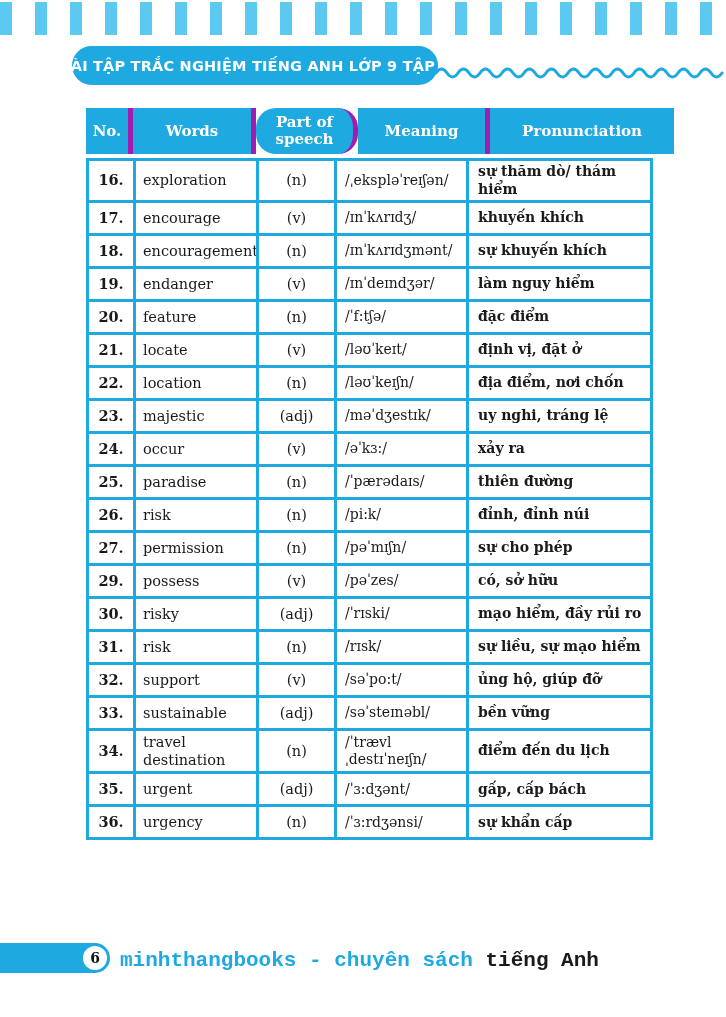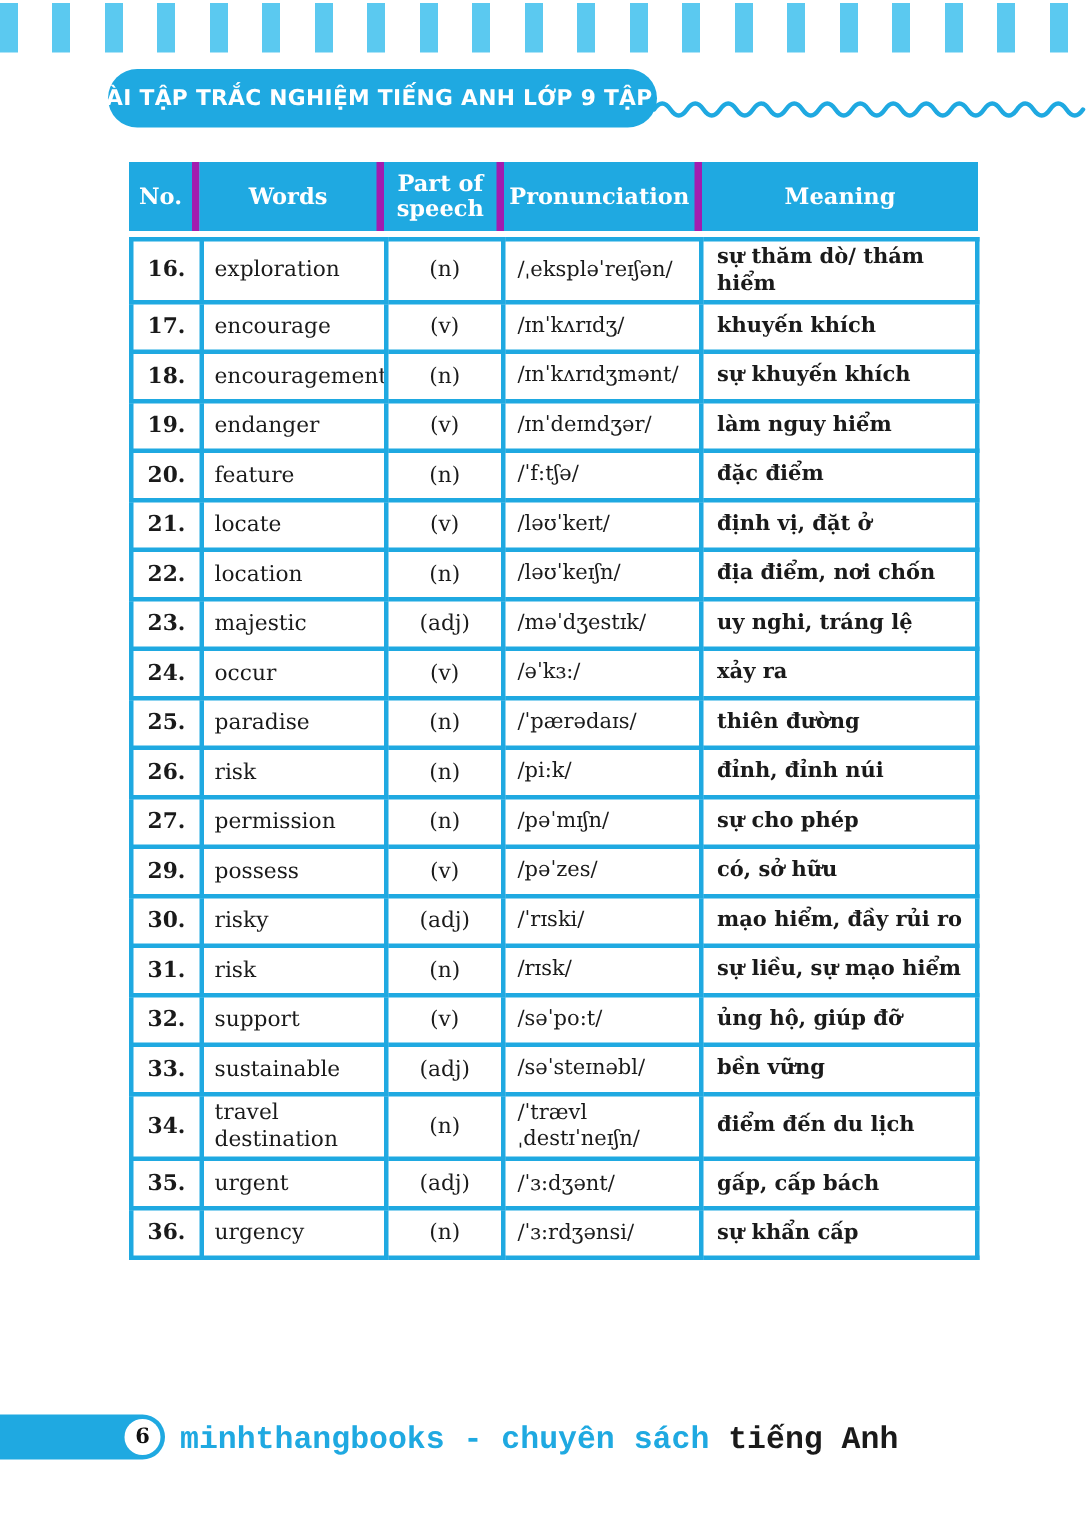--- a/index.html
+++ b/index.html
@@ -31,21 +31,21 @@
   
   .thead { position:absolute; left:86px; top:108px; display:flex; }
   .th {
     background:#1FA9E1; color:#ffffff; font-weight:bold; font-size:15px;
     display:flex; align-items:center; justify-content:center; text-align:center;
     height:46px; box-sizing:border-box; line-height:1.12;
   }
   .th:not(:last-child){ border-right:5px solid #a21caf; }
   .th:nth-child(1){ width:47px; }
   .th:nth-child(2){ width:123px; }
-  .th:nth-child(3){ width:80px; }
+  .th:nth-child(3){ width:102px;border-radius:20px; }
   .th:nth-child(4){ width:132px; }
   .th:nth-child(5){ width:184px; }
 
   
   table.vbody {
     position:absolute; left:86px; top:158px;
     border-collapse:collapse; table-layout:fixed; width:564px;
   }
   .vbody tr { height:33px; }
   .vbody td {
@@ -88,22 +88,22 @@
 </div>
 
 <svg class="wave" width="294" height="18" viewBox="0 0 294 18">
   <path d="M1 11 q5.5 -8 11 0 t11 0 t11 0 t11 0 t11 0 t11 0 t11 0 t11 0 t11 0 t11 0 t11 0 t11 0 t11 0 t11 0 t11 0 t11 0 t11 0 t11 0 t11 0 t11 0 t11 0 t11 0 t11 0 t11 0 t11 0 t11 0" fill="none" stroke="#1FA9E1" stroke-width="3" stroke-linecap="round"></path>
 </svg>
 
 <div class="thead">
   <div class="th">No.</div>
   <div class="th">Words</div>
   <div class="th">Part of speech</div>
+  <div class="th">Meaning</div>
   <div class="th">Pronunciation</div>
-  <div class="th">Meaning</div>
 </div>
 
 <table class="vbody">
   <colgroup>
     <col style="width:47px">
       <col style="width:123px">
       <col style="width:78px">
     <col style="width:132px">
       <col style="width:184px">
   </colgroup>

